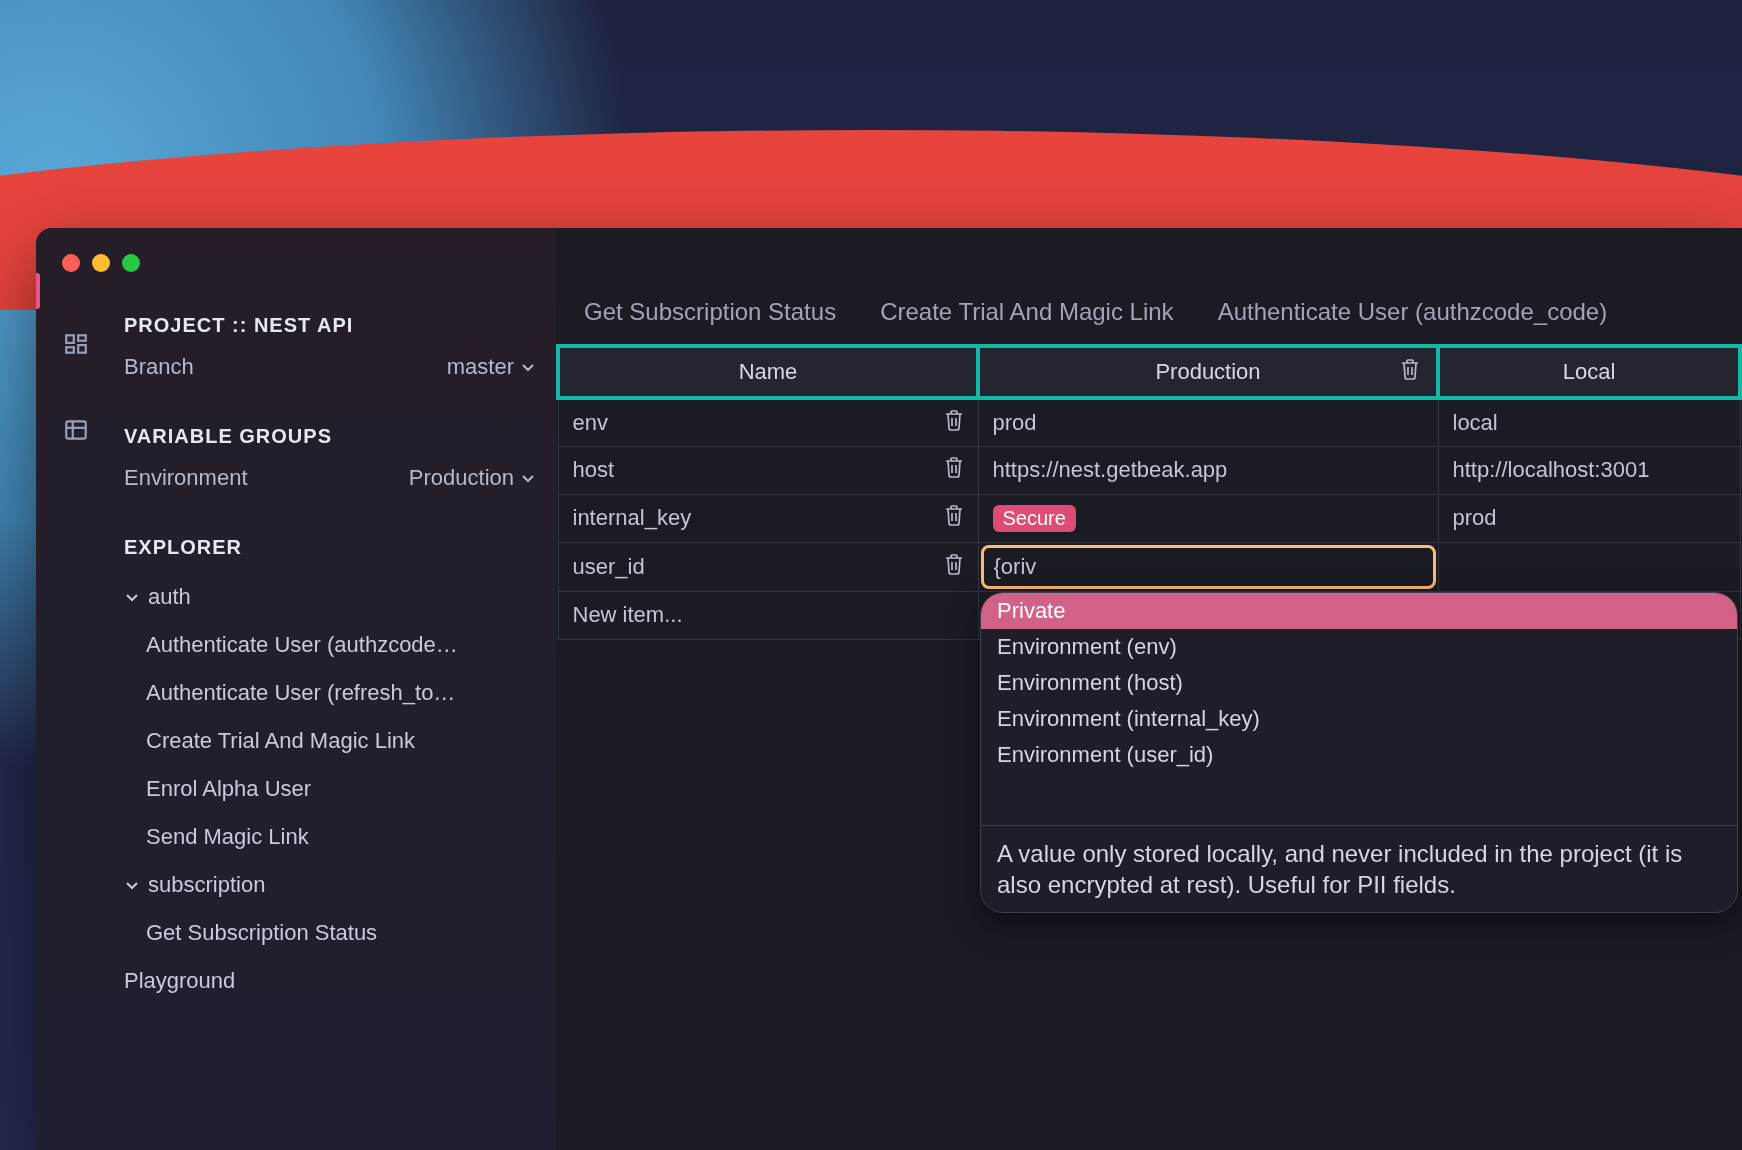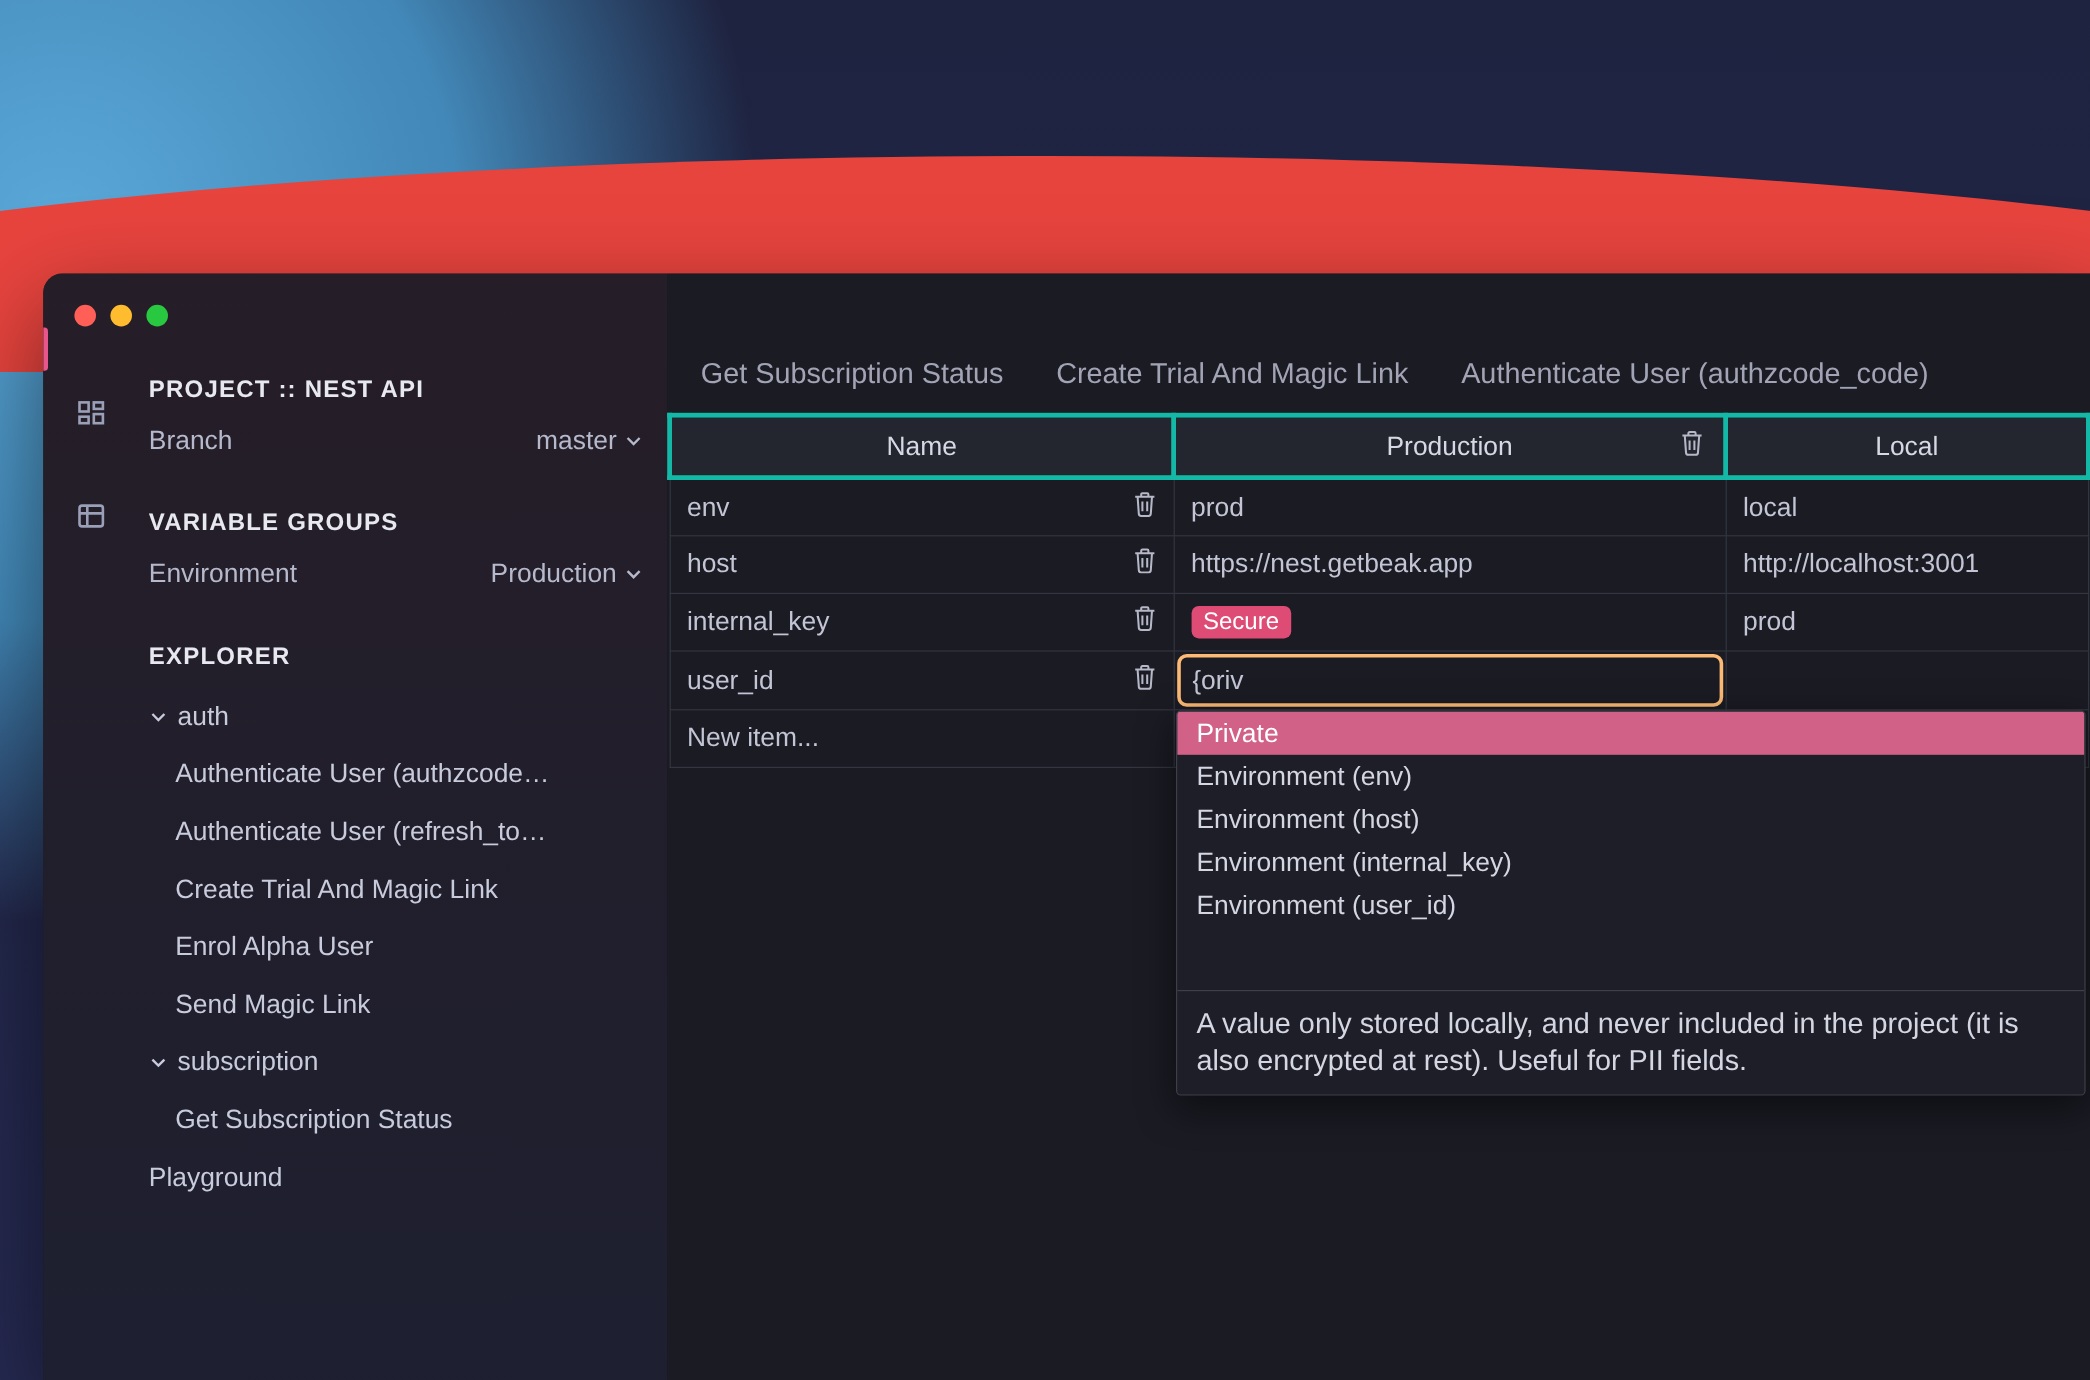--- a/index.html
+++ b/index.html
@@ -450,21 +450,21 @@
             <td></td>
           </tr>
           <tr>
             <td class="placeholder-cell">New item...</td>
             <td></td>
             <td></td>
           </tr>
         </tbody>
       </table>
 
-      <div class="autocomplete" style="left:424px; top:248px;">
+      <div class="autocomplete" style="left:424px; top:248px;border-radius:23px;">
         <div class="ac-list">
           <div class="ac-item selected">Private</div>
           <div class="ac-item">Environment (env)</div>
           <div class="ac-item">Environment (host)</div>
           <div class="ac-item">Environment (internal_key)</div>
           <div class="ac-item">Environment (user_id)</div>
         </div>
         <div class="ac-desc">A value only stored locally, and never included in the project (it is also encrypted at rest). Useful for PII fields.</div>
       </div>
     </div>

